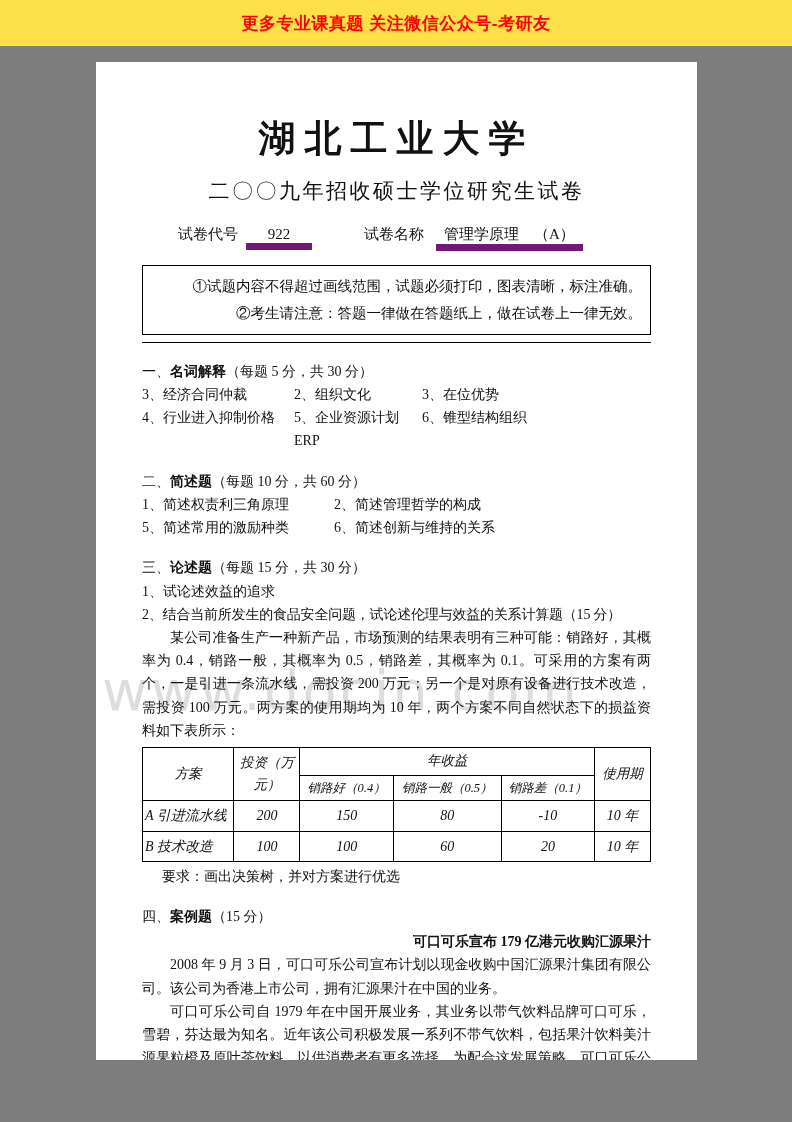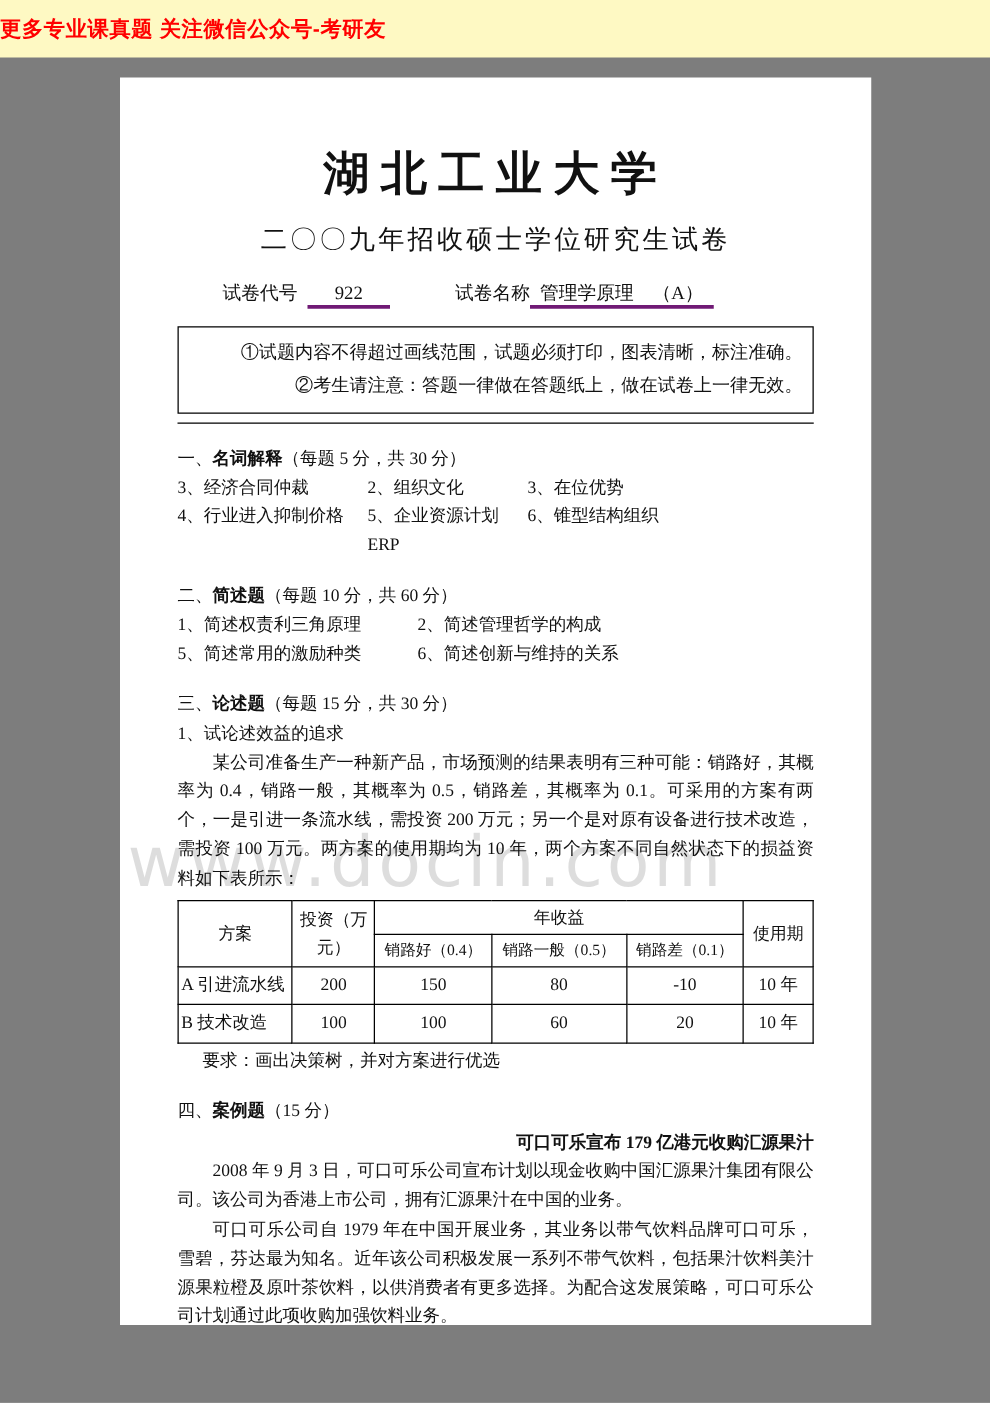--- a/index.html
+++ b/index.html
@@ -1,41 +1,41 @@
 <!DOCTYPE html>
 <html><head>
 <meta charset="utf-8">
 <style>
   * { margin:0; padding:0; box-sizing:border-box; }
   html,body { background:#6f6f6f; }
   body { font-family:"Liberation Serif","DejaVu Serif",serif; color:#111; }
   .canvas { position:relative; width:792px; height:1122px; margin:0 auto; background:#7d7d7d; overflow:hidden; }
-  .banner { height:46px; background:#fef9c3; display:flex; align-items:center; }
+  .banner { height:46px; background:#fde047; display:flex; align-items:center; justify-content:center; }
   .banner span { color:#ff0000; font-weight:bold; font-size:17px; font-family:"Liberation Sans","DejaVu Sans",sans-serif; letter-spacing:0.5px; }
   .sheet { position:absolute; left:96px; top:62px; width:601px; height:998px; background:#ffffff; padding:52px 46px 0 46px; overflow:hidden; }
   .content { position:relative; z-index:1; }
   .watermark { position:absolute; z-index:0; left:6px; top:596px; font-size:56px; letter-spacing:3px; white-space:nowrap;
                color:#000; opacity:0.13; font-family:"DejaVu Sans","Liberation Sans",sans-serif; pointer-events:none; }
   .school { text-align:center; font-size:37px; font-weight:bold; letter-spacing:9px;
             font-family:"DejaVu Serif","Liberation Serif",serif; }
   .exam-title { text-align:center; font-size:21px; letter-spacing:2.5px; margin-top:13px; }
   .code-line { margin-top:20px; padding-left:36px; font-size:15px; }
-  .val { display:inline-block; border-bottom:3px solid #701a75; text-align:center; }
+  .val { display:inline-block; border-bottom:7px solid #701a75; text-align:center; }
   .code-val { min-width:66px; margin-left:8px; }
   .name-lbl { margin-left:52px; }
-  .name-val { min-width:136px; margin-left:0; padding:0 8px; }
+  .name-val { min-width:136px; margin-left:12px; padding:0 8px; }
   .notices { border:1.5px solid #000; margin-top:14px; padding:7px 8px; font-size:14.5px; line-height:1.85;text-align:right; }
   .rule { border-top:1px solid #000; margin-top:7px; }
   .section { margin-top:17px; font-size:14px; line-height:1.66; }
   .b { font-weight:bold; }
   .grid3 { display:grid; grid-template-columns:152px 128px auto; }
   .grid2 { display:grid; grid-template-columns:192px auto; }
   .para { text-indent:2em; text-align:justify; }
   .nowrap { white-space:nowrap; letter-spacing:-0.2px; }
-  table.decision { border-collapse:collapse; width:100%; margin:5px 0 3px; text-align:center; }
+  table.decision { border-collapse:collapse; width:100%; margin:5px 0 3px; text-align:center;font-style:italic; }
   table.decision th, table.decision td { border:1px solid #000; font-weight:normal; padding:2px 1px; font-size:13.5px; }
   table.decision tr.subhead th { font-size:12.5px; }
   table.decision td { font-size:14px; padding:3px 2px; }
   .w-plan { width:18%; } .w-invest { width:13%; } .w-period { width:11%; }
   td.plan { text-align:left; padding-left:6px; }
   .requirement { padding-left:20px; }
   .case-title { text-align:right; font-weight:bold; margin-top:2px; }
 </style>
 </head>
 <body>
@@ -86,20 +86,21 @@
         </div>
         <div class="grid2">
           <span>5、简述常用的激励种类</span>
           <span>6、简述创新与维持的关系</span>
         </div>
       </div>
 
       <div class="section">
         <div><span>三、</span><span class="b">论述题</span><span>（每题 15 分，共 30 分）</span></div>
         <div>1、试论述效益的追求</div>
+        <div class="nowrap">2、结合当前所发生的食品安全问题，试论述伦理与效益的关系计算题（15 分）</div>
         <div class="para">某公司准备生产一种新产品，市场预测的结果表明有三种可能：销路好，其概率为 0.4，销路一般，其概率为 0.5，销路差，其概率为 0.1。可采用的方案有两个，一是引进一条流水线，需投资 200 万元；另一个是对原有设备进行技术改造，需投资 100 万元。两方案的使用期均为 10 年，两个方案不同自然状态下的损益资料如下表所示：</div>
 
         <table class="decision">
           <thead>
             <tr>
               <th rowspan="2" class="w-plan">方案</th>
               <th rowspan="2" class="w-invest">投资（万元）</th>
               <th colspan="3">年收益</th>
               <th rowspan="2" class="w-period">使用期</th>
             </tr>

